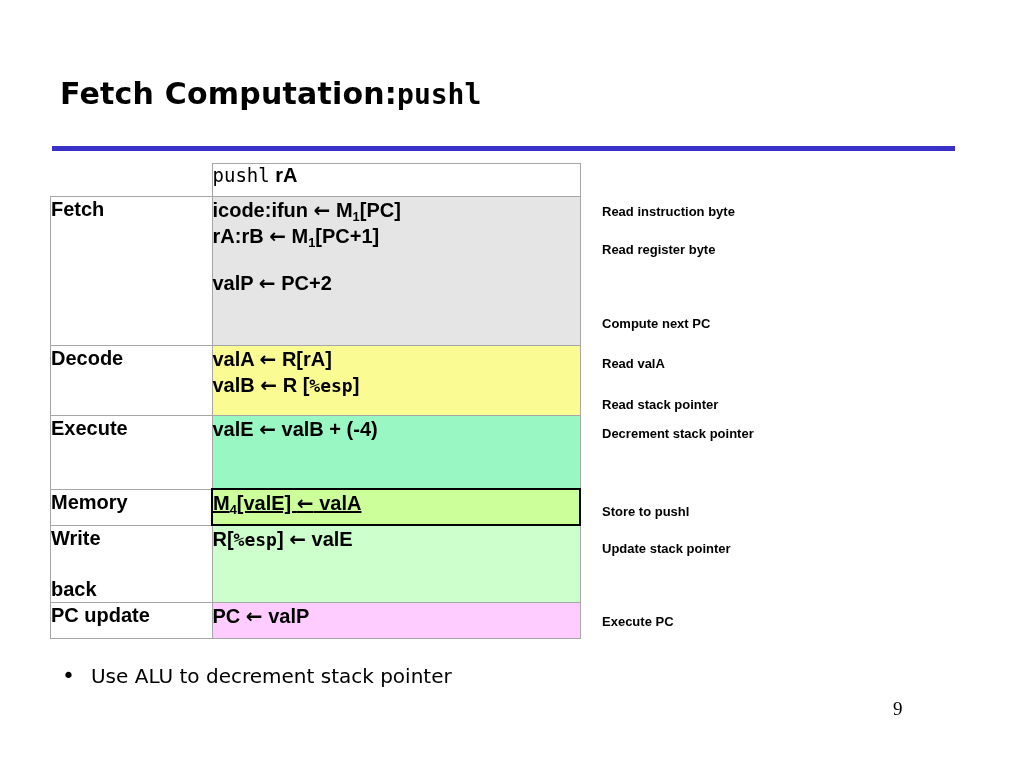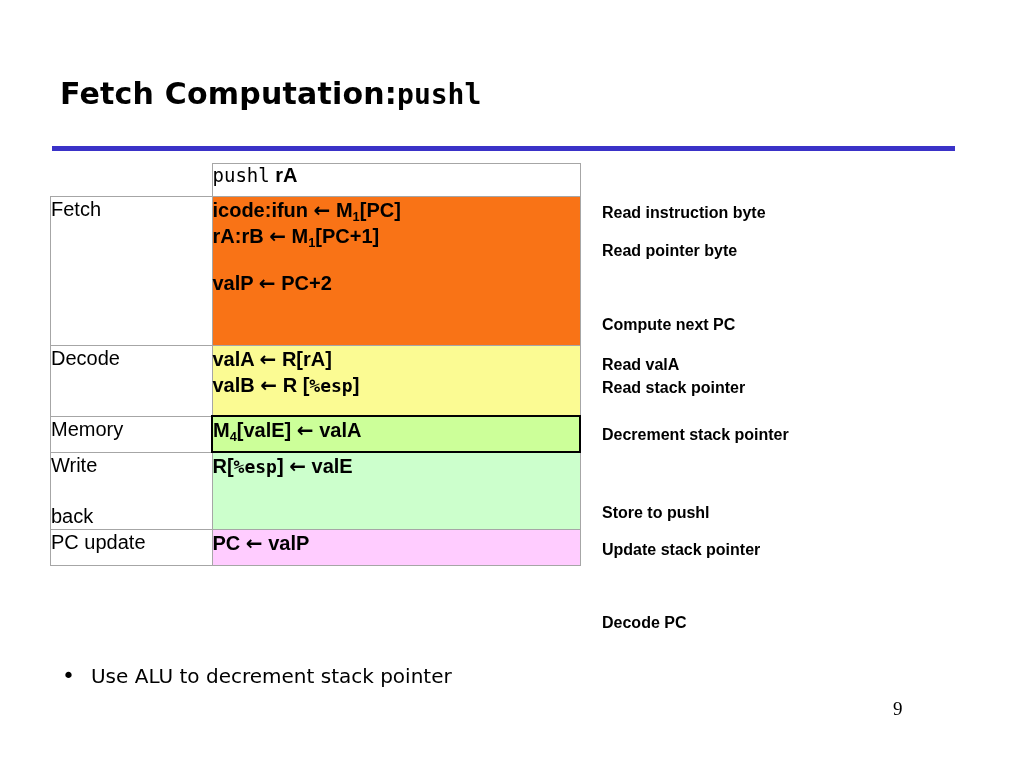--- a/index.html
+++ b/index.html
@@ -56,21 +56,21 @@
   #stage-table td {
     border: 1px solid #a6a6a6;
     padding: 0;
     vertical-align: top;
   }
   .col-stage { width: 161px; }
   .col-expr  { width: 367px; }
 
   .stage-cell {
     font-size: 20px;
-    font-weight: normal;
+    font-weight: bold;
     padding: 0 0 0 8px;
     background: #ffffff;
     vertical-align: middle;
     line-height: 1.28;
   }
   .stage-cell.valign-top { vertical-align: top; padding-top: 4px; margin-left: 10px; }
 
   .expr-cell {
     font-size: 20px;
     font-weight: bold;
@@ -97,45 +97,45 @@
     font-weight: bold;
     padding: 3px 0 4px 8px;
   }
   .header-cell .mono {
     font-family: "DejaVu Sans Mono", monospace;
     font-weight: normal;
     font-size: 19px;
   }
   .empty-corner { border: none !important; background: transparent; }
 
-  .fill-fetch     { background: #f97316; }
+  .fill-fetch     { background: #e5e5e5; }
   .fill-decode    { background: #fbfb93; }
   .fill-execute   { background: #99f7c4; }
-  .fill-memory    { background: #ccff99; border: 2px solid #000000 !important; }
+  .fill-memory    { background: #ccff99; border: 2px solid #000000 !important; text-decoration: underline; }
   .fill-writeback { background: #ccffcc; }
   .fill-pcupdate  { background: #ffccff; }
 
   .h-fetch     { height: 148px; }
   .h-decode    { height: 69px; margin-left: 28px; }
   .h-execute   { height: 72px; }
   .h-memory    { height: 34px; }
   .h-writeback { height: 73px; }
   .h-pcupdate  { height: 35px; }
   .h-header    { height: 32px; }
 
   
   #annotations {
     position: absolute;
     left: 602px;
     top: 163px;
     width: 400px;
   }
   .annot {
     position: absolute;
-    font-size: 16px;
+    font-size: 13px;
     font-weight: bold;
     white-space: nowrap;
     line-height: 1;
   }
 
   
   #bullet-row {
     position: absolute;
     left: 62px;
     top: 664px;
@@ -189,20 +189,26 @@
     </tr>
 
     <tr>
       <td class="stage-cell col-stage h-decode">Decode</td>
       <td class="expr-cell col-expr fill-decode h-decode">
         <div>valA <span class="arrow">←</span> R[rA]</div>
         <div>valB <span class="arrow">←</span> R [<span class="mono">%esp</span>]</div>
       </td>
     </tr>
 
+    <tr>
+      <td class="stage-cell col-stage h-execute">Execute</td>
+      <td class="expr-cell col-expr fill-execute h-execute">
+        <div>valE <span class="arrow">←</span> valB + (-4)</div>
+      </td>
+    </tr>
 
     <tr>
       <td class="stage-cell col-stage h-memory">Memory</td>
       <td class="expr-cell col-expr fill-memory h-memory">
         <div>M<sub>4</sub>[valE] <span class="arrow">←</span> valA</div>
       </td>
     </tr>
 
     <tr>
       <td class="stage-cell col-stage h-writeback valign-top">Write<br><br>back</td>
@@ -215,28 +221,28 @@
       <td class="stage-cell col-stage h-pcupdate">PC update</td>
       <td class="expr-cell col-expr fill-pcupdate h-pcupdate">
         <div>PC <span class="arrow">←</span> valP</div>
       </td>
     </tr>
   </tbody>
 </table>
 
 <div id="annotations">
   <div class="annot" style="top:42px;">Read instruction byte</div>
-  <div class="annot" style="top:80px;">Read pointer byte</div>
+  <div class="annot" style="top:80px;">Read register byte</div>
   <div class="annot" style="top:154px;">Compute next PC</div>
   <div class="annot" style="top:194px;">Read valA</div>
-  <div class="annot" style="top:217px;">Read stack pointer</div>
+  <div class="annot" style="top:235px;">Read stack pointer</div>
   <div class="annot" style="top:264px;">Decrement stack pointer</div>
   <div class="annot" style="top:342px;">Store to pushl</div>
   <div class="annot" style="top:379px;">Update stack pointer</div>
-  <div class="annot" style="top:452px;">Decode PC</div>
+  <div class="annot" style="top:452px;">Execute PC</div>
 </div>
 
 <div id="bullet-row">
   <span id="bullet-dot">•</span>
   <span id="bullet-text">Use ALU to decrement stack pointer</span>
 </div>
 
 <div id="page-number">9</div>
 
 </body></html>

